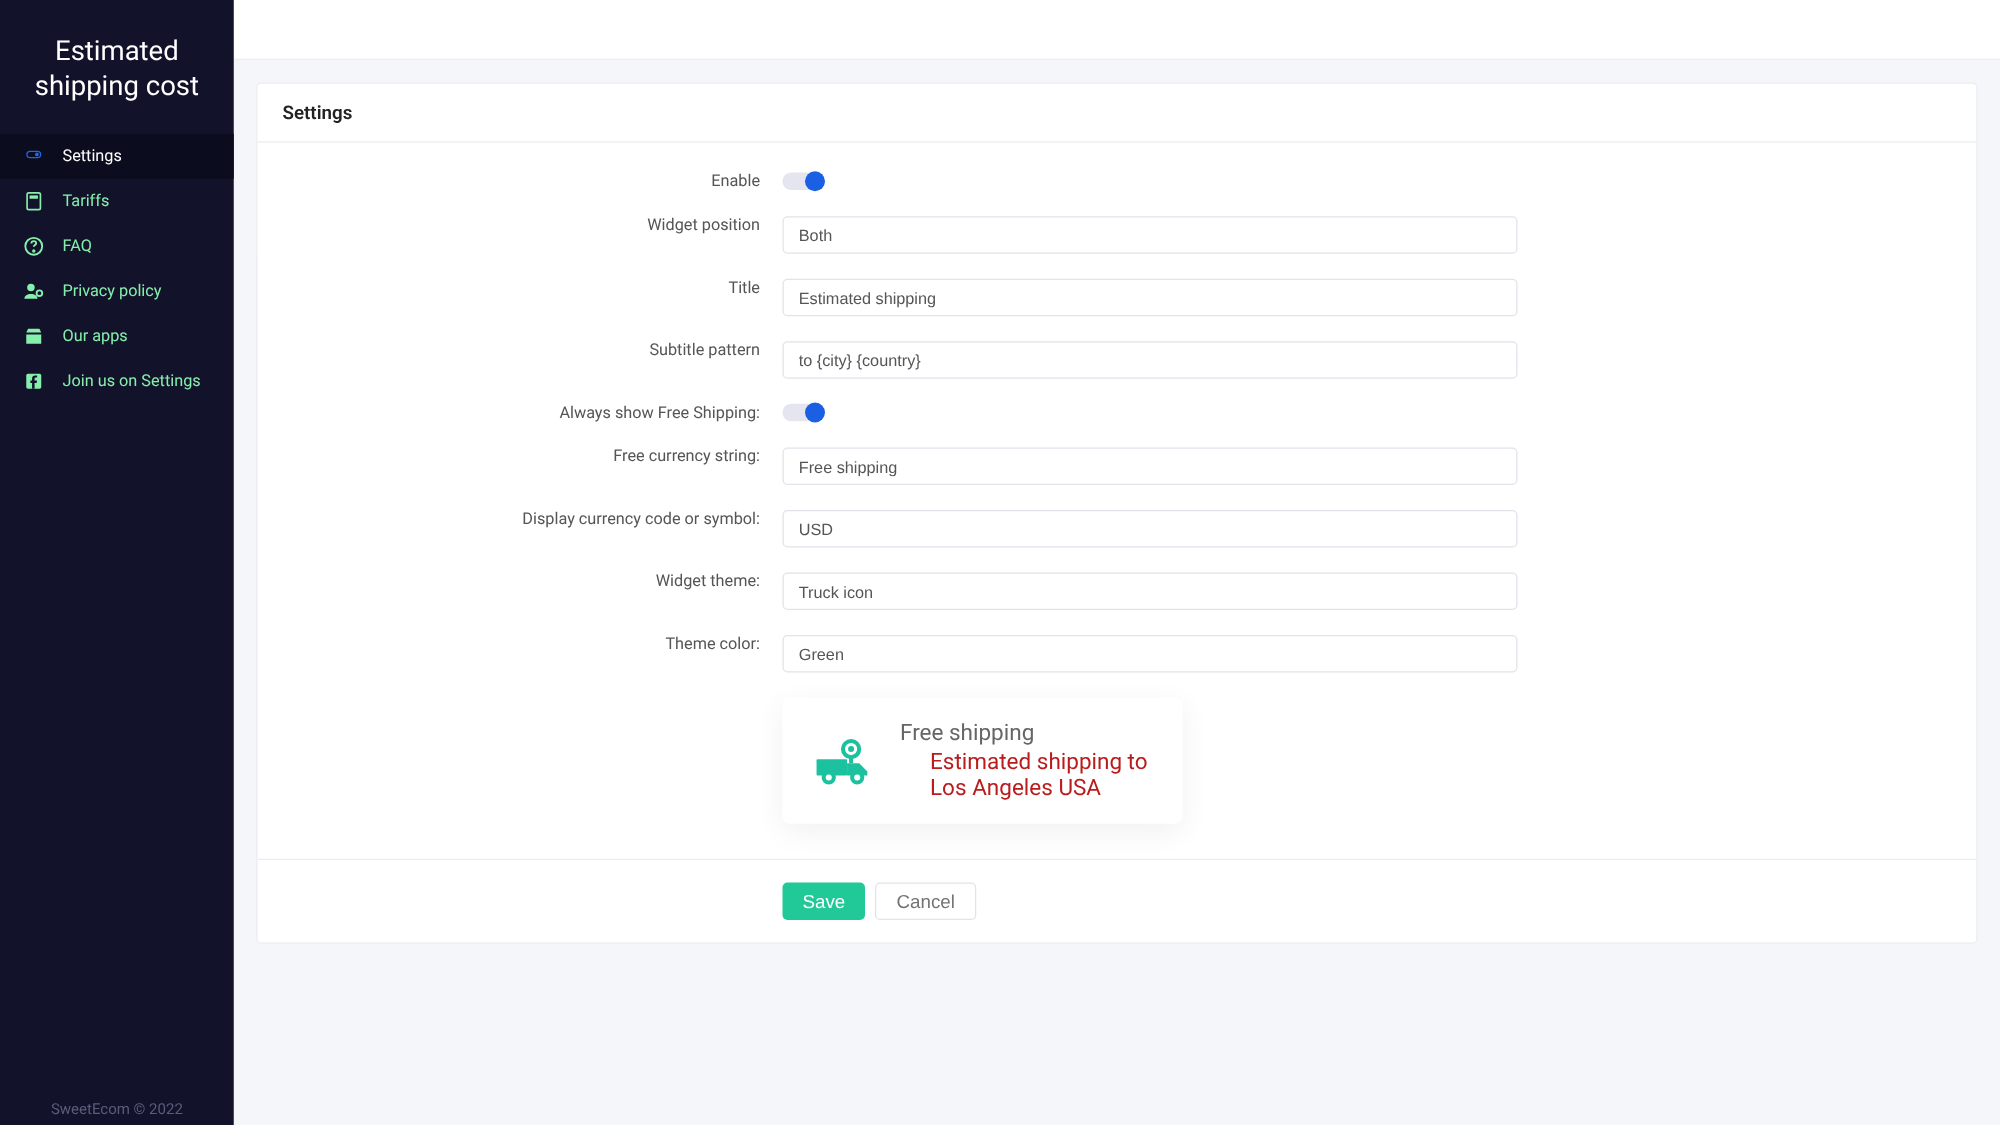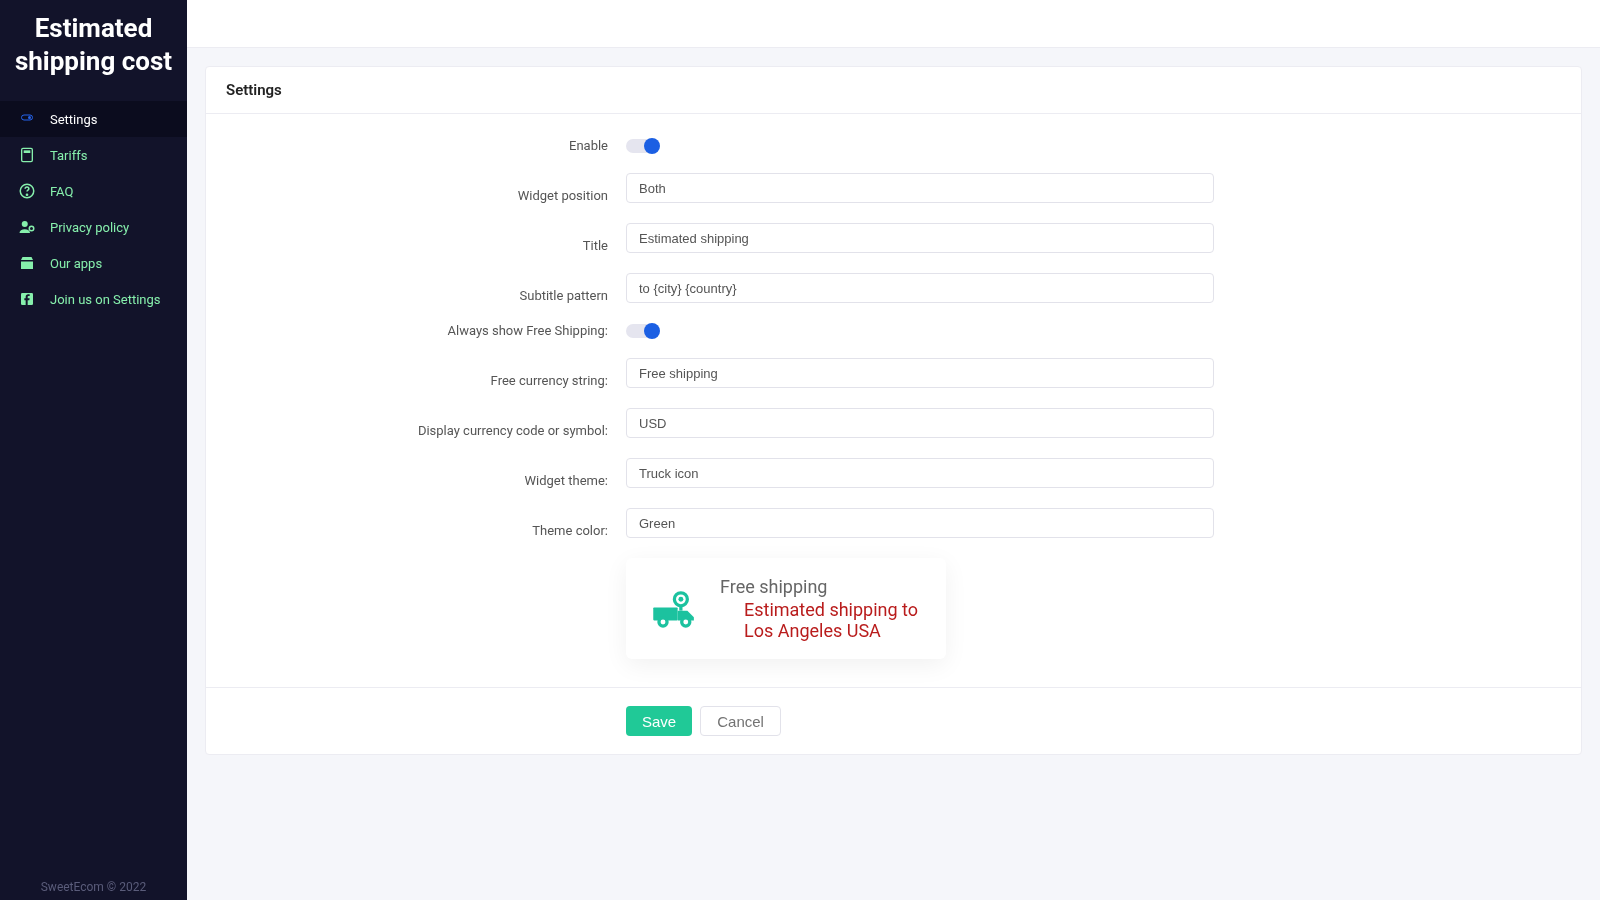--- a/index.html
+++ b/index.html
@@ -14,24 +14,24 @@
     .sidebar {
       width: 187px;
       height: 100%;
       background: #12132a;
       color: #fff;
       display: flex;
       flex-direction: column;
       position: relative;
     }
     .sidebar-title {
-      font-size: 26px;
-      font-weight: 700;
+      font-size: 22px;
+      font-weight: 400;
       text-align: center;
-      padding: 12px 8px 24px 8px;
+      padding: 28px 8px 24px 8px;
       line-height: 1.25;
     }
     .nav-item {
       display: flex;
       align-items: center;
       padding: 9px 18px;
       font-size: 13px;
       color: #86efac;
       cursor: pointer;
       gap: 14px;
@@ -82,21 +82,21 @@
       border-bottom: 1px solid #ececf2;
       font-size: 15px;
       font-weight: 600;
       color: #222;
     }
     .card-body {
       padding: 24px 20px 28px 20px;
     }
     .form-row {
       display: flex;
-      align-items: flex-end;
+      align-items: flex-start;
       margin-bottom: 20px;
     }
     .form-label {
       width: 400px;
       text-align: right;
       padding-right: 18px;
       font-size: 13px;
       color: #555;
     }
     .form-control {

